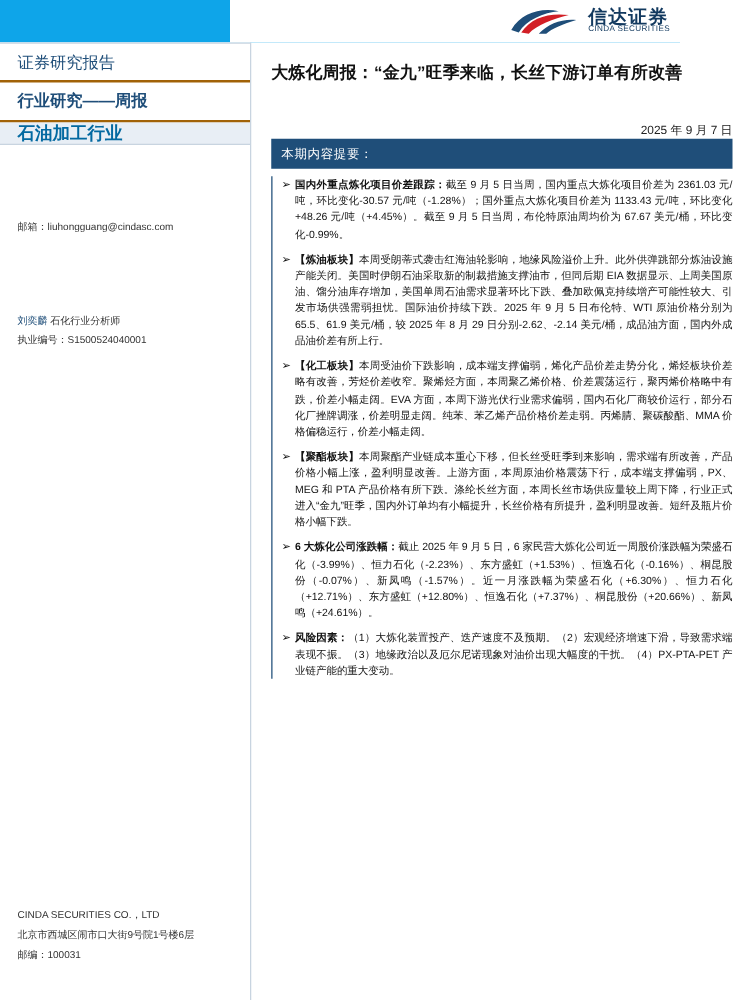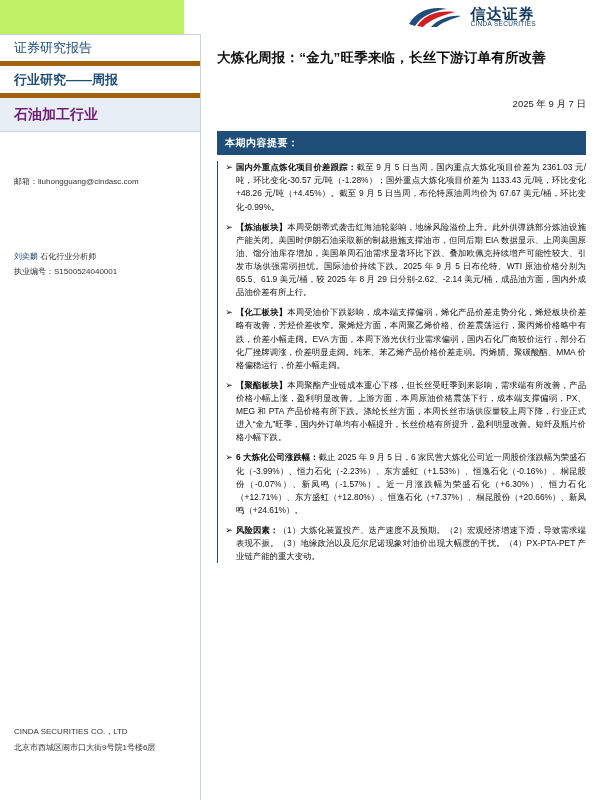--- a/index.html
+++ b/index.html
@@ -19,21 +19,21 @@
     width: 600px;
     height: 800px;
     box-sizing: border-box;
   }
   
   .header {
     position: absolute;
     top: 0; left: 0;
     width: 544px;
     height: 34px;
-    background: #bef264;
+    background: #0ea5e9;
   }
   .header-inner {
     position: absolute;
     top: 0; right: 0;
     width: 360px;
     height: 34px;
     background: #ffffff;
   }
   .logo-wrap {
     position: absolute;
@@ -76,35 +76,35 @@
     top: 34px; left: 0;
     width: 200px;
     height: 766px;
     background: #ffffff;
   }
   .left-band {
     position: absolute;
     left: 0;
     width: 200px;
     box-sizing: border-box;
-    border-bottom: 5px solid #a16207;
+    border-bottom: 2px solid #a16207;
     display: flex;
     align-items: center;
     padding-left: 14px;
     font-size: 13px;
     color: #1f4e79;
   }
   .band1 { top: 0px; height: 32px; border-top: 1px solid #c8d4e0;}
   .band2 { top: 32px; height: 32px; font-weight: bold; }
   .band3 {
-    top: 64px; height: 34px;
+    top: 64px; height: 18px;
     background: #e8eef5;
     font-size: 14px;
     font-weight: bold;
-    color: #701a75;
+    color: #0369a1;
     border-bottom: 1px solid #c8d4e0;
   }
   .analyst-block {
     position: absolute;
     left: 14px;
     width: 178px;
     font-size: 8px;
     color: #333;
     line-height: 1.9;
   }
@@ -146,25 +146,25 @@
     line-height: 1.5;
     letter-spacing: 0.2px;
   }
   .doc-date {
     margin-top: 30px;
     text-align: right;
     font-size: 9.5px;
     color: #222;
   }
   .summary-bar {
-    margin-top: 20px;
+    margin-top: 0;
     background: #1f4e79;
     color: #fff;
     font-size: 10px;
-    font-weight: bold;
+    font-weight: normal;
     padding: 5px 8px;
     letter-spacing: 0.5px;
   }
   .bullets {
     margin-top: 6px;
     border-left: 1px solid #1f4e79;
     padding-left: 0;
   }
   .bullet {
     display: flex;
@@ -224,20 +224,21 @@
       <div>
         <span class="nm">刘奕麟</span>
         <span>石化行业分析师</span>
       </div>
       <div>执业编号：S1500524040001</div>
     </div>
 
     <div class="footer-block">
       <div>CINDA SECURITIES CO.，LTD</div>
       <div>北京市西城区闹市口大街9号院1号楼6层</div>
+      <div>邮编：100031</div>
     </div>
   </div>
 
   <div class="vline"></div>
 
   <div class="right-col">
     <div class="doc-title">大炼化周报：“金九”旺季来临，长丝下游订单有所改善</div>
     <div class="doc-date">2025 年 9 月 7 日</div>
     <div class="summary-bar">本期内容提要：</div>
 

